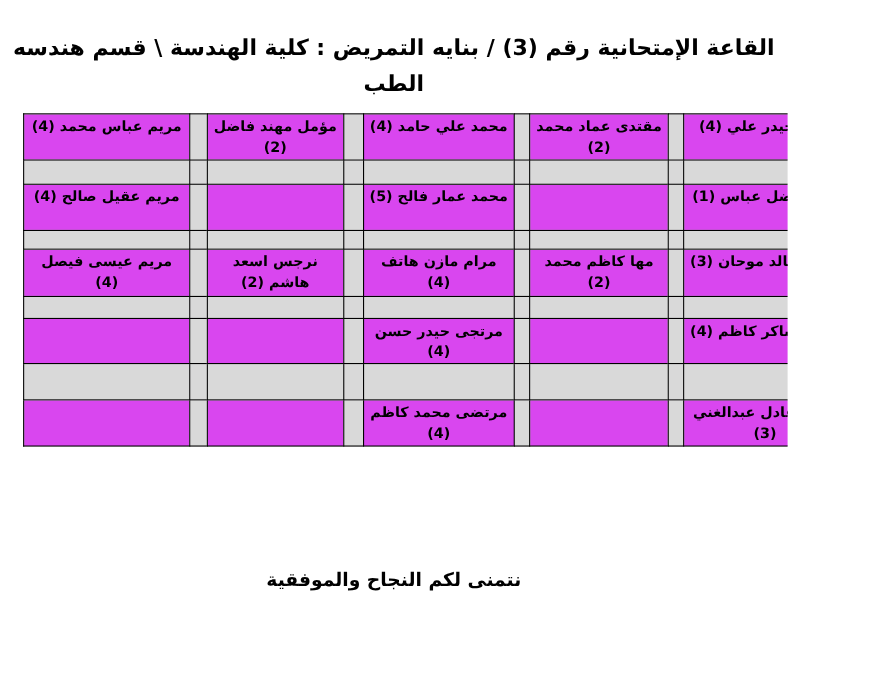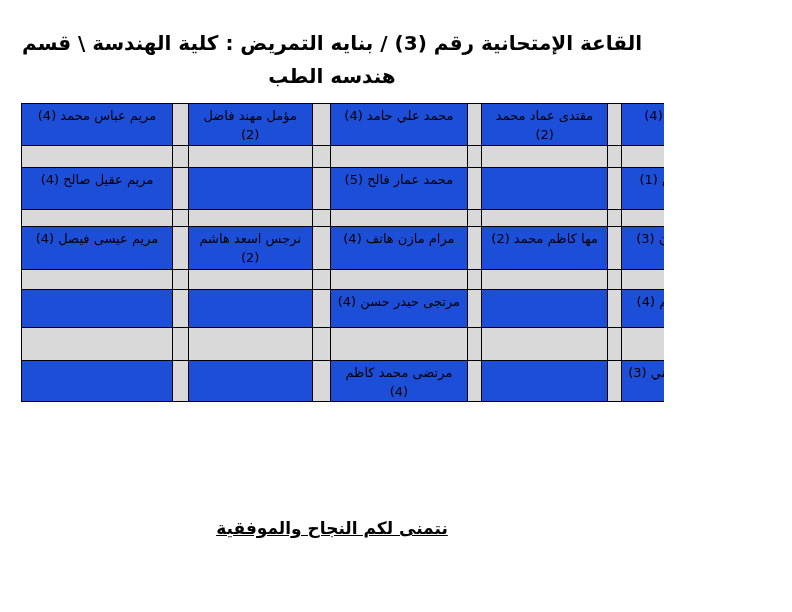--- a/index.html
+++ b/index.html
@@ -5,21 +5,21 @@
   * { box-sizing: border-box; }
   html, body { margin: 0; padding: 0; }
   body {
     width: 792px; height: 612px;
     background: #ffffff;
     font-family: "DejaVu Sans", sans-serif;
     color: #000000;
   }
   .sheet {
     position: relative;
-    width: 664px; height: 612px;
+    width: 716px; height: 612px;
     overflow: hidden;
     background: #ffffff;
     border-radius: 11px;
   }
   .title {
     position: absolute;
     top: 27px; left: 0; right: 0;
     text-align: center;
     direction: rtl;
     font-weight: bold;
@@ -32,22 +32,22 @@
     width: 749px;
     border-collapse: collapse;
     table-layout: fixed;
     direction: rtl;
   }
   table.seating td {
     border: 1.5px solid #000000;
     overflow: hidden;
   }
   td.name-cell {
-    background: #1d4ed8;
-    font-weight: normal;
+    background: #d946ef;
+    font-weight: bold;
     font-size: 13px;
     line-height: 1.45;
     text-align: center;
     vertical-align: top;
     padding: 3px 4px 0 4px;
     direction: rtl;
   }
   td.aisle-cell, td.spacer-cell {
     background: #d9d9d9;
   }
@@ -60,21 +60,20 @@
   tr.r7 { height: 38px; }
   tr.r8 { height: 33px; }
   tr.r9 { height: 40px; }
   .footer {
     position: absolute;
     top: 518px; left: 0; right: 0;
     text-align: center;
     direction: rtl;
     font-weight: bold;
     font-size: 17px;
-    text-decoration: underline;
   }
 </style>
 </head>
 <body>
 
 <div class="sheet">
 
   <div class="title">
     <div>القاعة الإمتحانية رقم (3) / بنايه التمريض : كلية الهندسة \ قسم هندسه الطب</div>
   </div>

